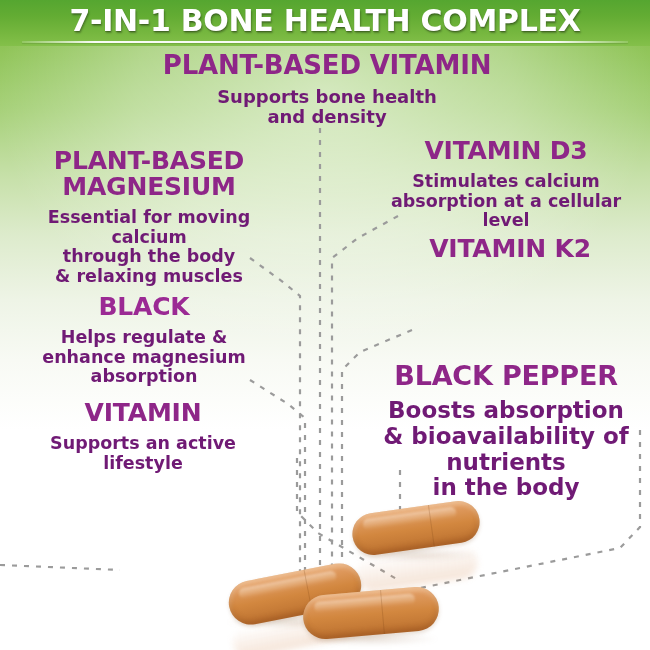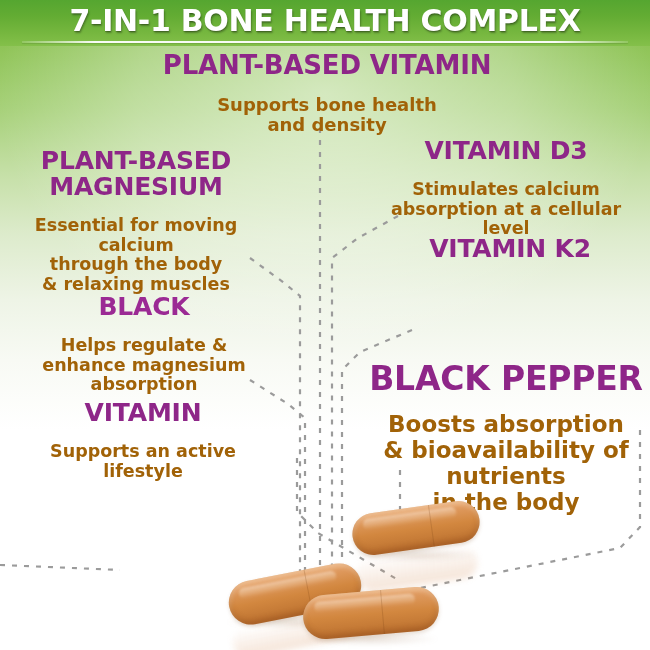--- a/index.html
+++ b/index.html
@@ -98,51 +98,51 @@
     font-family: "DejaVu Sans", sans-serif;
     font-weight: bold;
     color: #8e2688;
     letter-spacing: -0.2px;
     line-height: 1.04;
     margin: 0 0 1px 0;
   }
   .b-desc {
     font-family: "DejaVu Sans", sans-serif;
     font-weight: bold;
-    color: #a16207;
+    color: #701a75;
     line-height: 1.12;
-    margin: 16px;
+    margin: 8px;
   }
   
   #blk-calcium      { left: 118px; top: 52px;  width: 418px; }
   #blk-calcium   .b-title { font-size: 26px; }
   #blk-calcium   .b-desc  { font-size: 18px; }
 
-  #blk-magnesium    { left: 0px;   top: 148px; width: 272px; }
+  #blk-magnesium    { left: 0px;   top: 148px; width: 272px; padding-left: 13px; }
   #blk-magnesium .b-title { font-size: 25px; }
   #blk-magnesium .b-desc  { font-size: 17.5px; }
 
   #blk-zinc         { left: 20px;  top: 294px; width: 248px; }
   #blk-zinc      .b-title { font-size: 25px; color:#9b2a94; }
   #blk-zinc      .b-desc  { font-size: 17.5px; }
 
   #blk-turmeric     { left: 18px;  top: 400px; width: 250px; }
   #blk-turmeric  .b-title { font-size: 25px; }
   #blk-turmeric  .b-desc  { font-size: 17.5px; }
 
   #blk-d3           { left: 374px; top: 138px; width: 264px; }
   #blk-d3        .b-title { font-size: 25px; }
   #blk-d3        .b-desc  { font-size: 17.5px; }
 
   #blk-k2           { left: 370px; top: 236px; width: 280px; }
   #blk-k2        .b-title { font-size: 25px; }
   #blk-k2        .b-desc  { font-size: 17.5px; }
 
   #blk-pepper       { left: 362px; top: 362px; width: 288px; }
-  #blk-pepper    .b-title { font-size: 33px; }
+  #blk-pepper    .b-title { font-size: 27px; }
   #blk-pepper    .b-desc  { font-size: 23px; }
 
   
   .capsule {
     position: absolute;
     border-radius: 999px;
     background:
       linear-gradient(to bottom,
         #e9ad78 0%,
         #df9a5f 16%,

